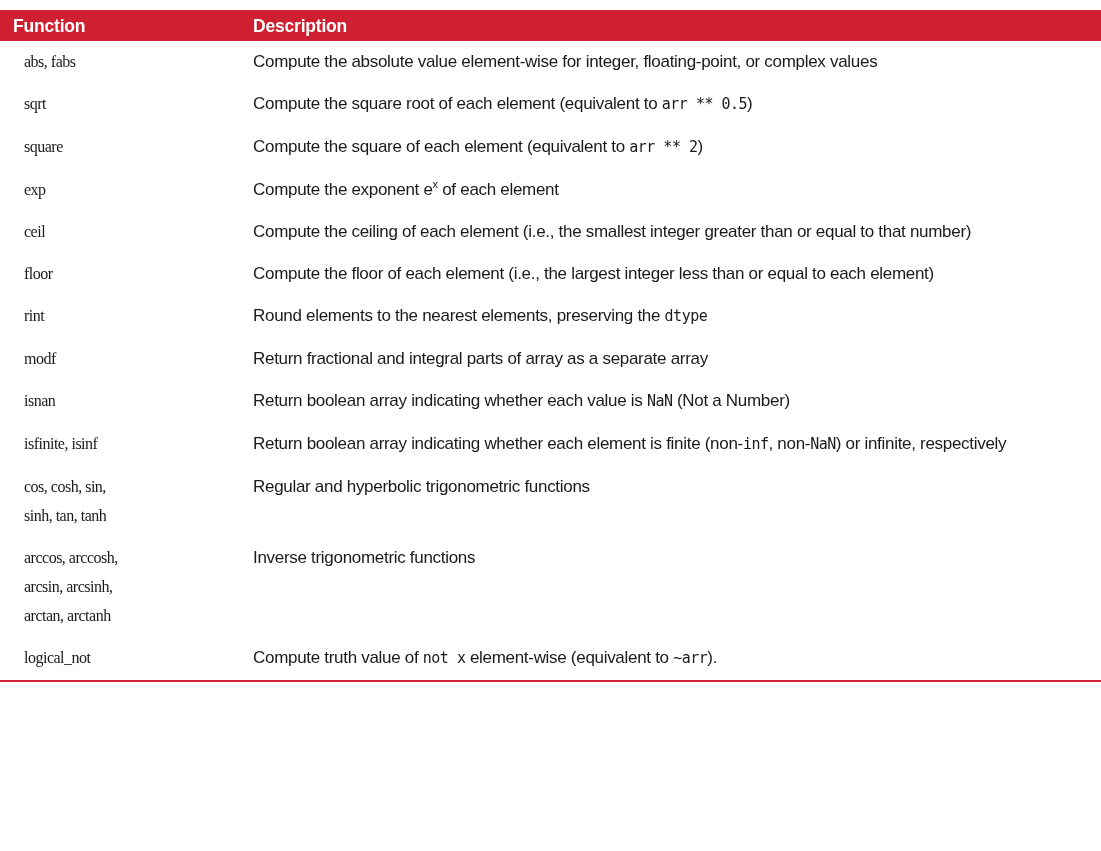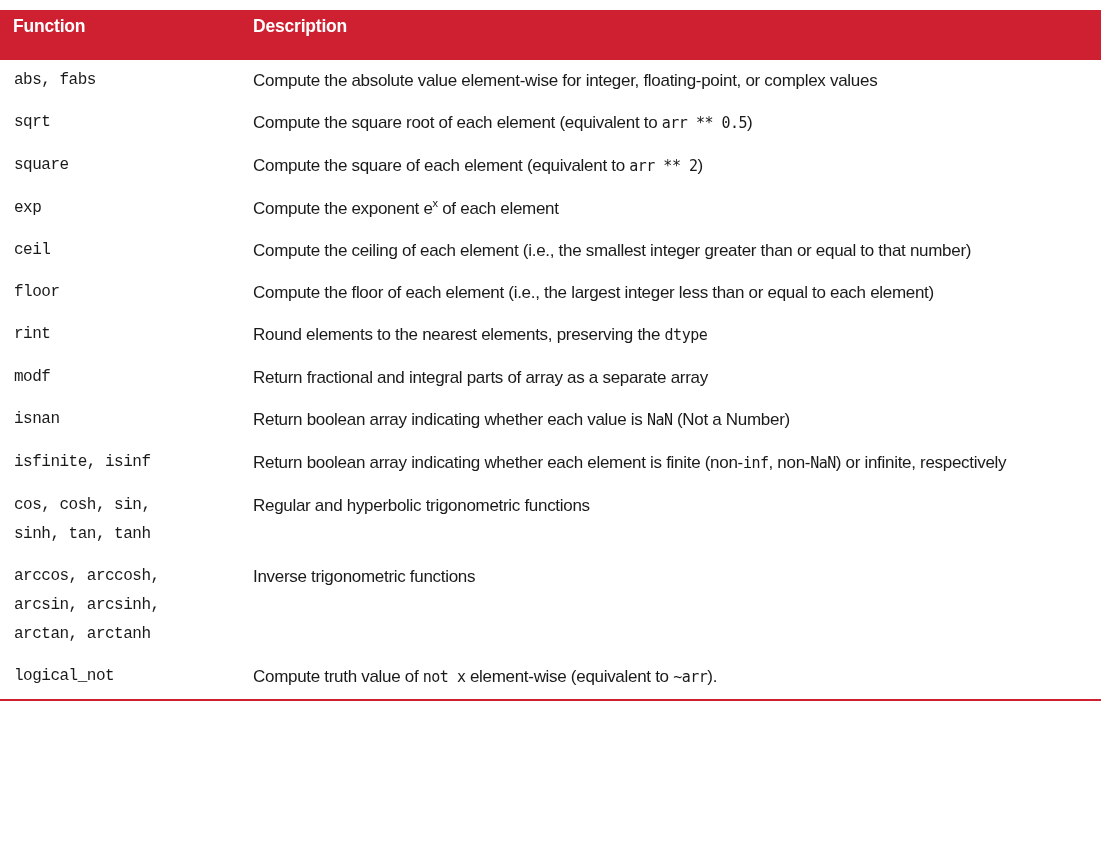--- a/index.html
+++ b/index.html
@@ -21,35 +21,35 @@
     border-collapse: collapse;
     width: 100%;
     border-bottom: 2px solid var(--accent);
   }
   thead th {
     background: var(--accent);
     color: #ffffff;
     text-align: left;
     font-size: 17.5px;
     font-weight: bold;
-    padding: 6px 0 23px 0;
+    padding: 6px 0 4px 0;
     letter-spacing: -0.2px;
   }
   th.func-h { width: 240px; padding-left: 13px; }
   th.desc-h { padding-left: 0; }
   td {
     vertical-align: top;
     padding: 6px 0 7px 0;
     line-height: 29px;
   }
   td.func {
-    font-family: Liberation Mono, monospace;
+    font-family: Liberation Serif, serif;
     font-size: 16px;
     letter-spacing: -0.5px;
-    padding-left: 14px;
+    padding-left: 24px;
     white-space: nowrap;
   }
   td.desc {
     font-size: 17px;
     letter-spacing: -0.3px;
     padding-right: 70px;
     margin-top: 24px;
   }
   td.desc code {
     font-family: "DejaVu Sans Mono", monospace;

